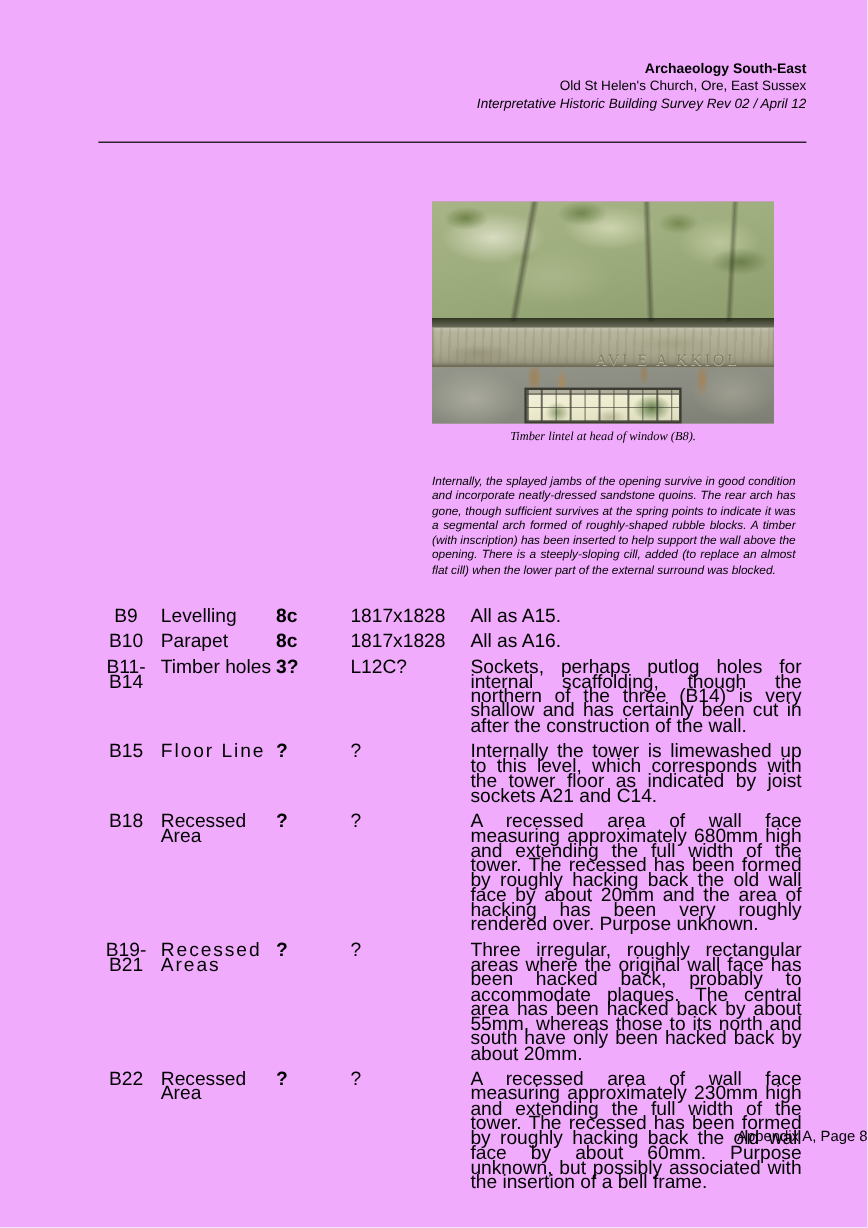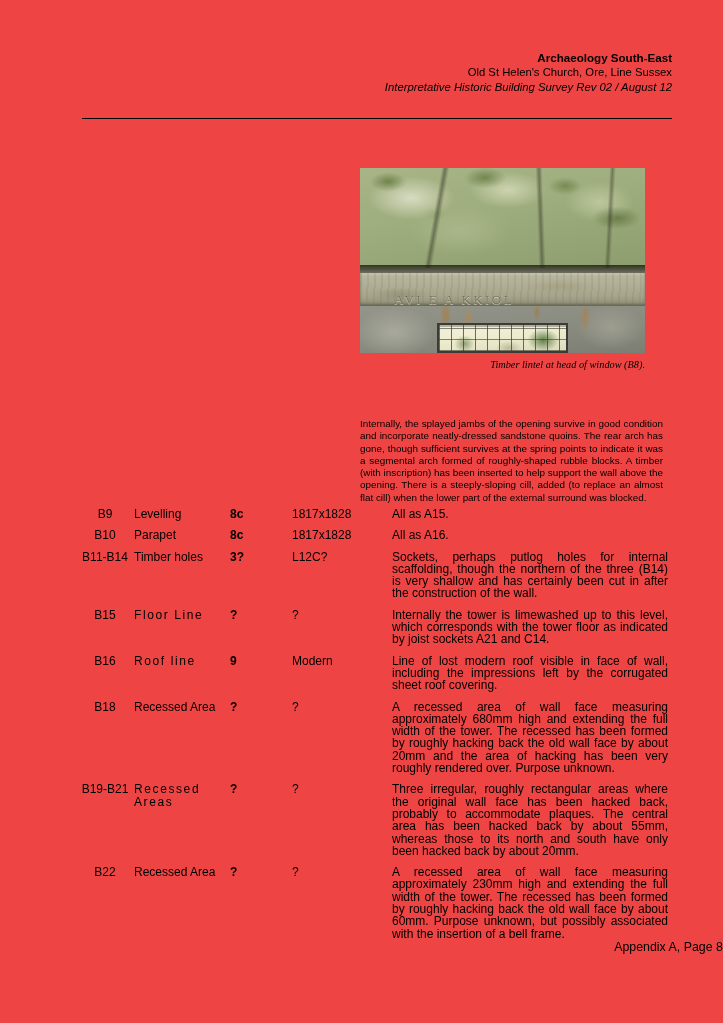--- a/index.html
+++ b/index.html
@@ -11,21 +11,21 @@
   body {
     font-family: "Liberation Sans", sans-serif;
     color: #000000;
     -webkit-font-smoothing: antialiased;
   }
   .page {
     position: relative;
     width: 723px;
     height: 1023px;
     margin: 0 auto;
-    background: #ef4444;
+    background: #f0abfc;
     overflow: hidden;
   }
 
   
   .header {
     position: absolute;
     left: 82px;
     top: 50px;
     width: 590px;
     text-align: right;
@@ -59,20 +59,21 @@
     top: 168px;
     width: 285px;
     height: 185px;
   }
   .photo {
     position: relative;
     width: 100%;
     height: 100%;
     overflow: hidden;
     background: #8d8f79;
+    text-align: right;
   }
   
   .ph-stonetop {
     position: absolute;
     left: 0; top: 0; right: 0; height: 54%;
     background:
       radial-gradient(ellipse 60px 30px at 18% 30%, #d8dcc2 0%, rgba(216,220,194,0) 72%),
       radial-gradient(ellipse 55px 26px at 52% 22%, #cdd4b0 0%, rgba(205,212,176,0) 70%),
       radial-gradient(ellipse 48px 28px at 84% 34%, #bcc79c 0%, rgba(188,199,156,0) 72%),
       radial-gradient(ellipse 70px 34px at 35% 62%, #a9b68a 0%, rgba(169,182,138,0) 74%),
@@ -172,46 +173,47 @@
     position: absolute; inset: 0;
     background:
       repeating-linear-gradient(90deg, rgba(62,62,52,0.75) 0 1.3px, rgba(62,62,52,0) 1.3px 12px),
       repeating-linear-gradient(0deg, rgba(62,62,52,0.62) 0 1.2px, rgba(62,62,52,0) 1.2px 11px);
   }
   .photo-caption {
     position: absolute;
     left: 360px;
     top: 359px;
     width: 285px;
-    text-align: right;
+    text-align: center;
     font-family: "Liberation Serif", serif;
     font-style: italic;
     font-size: 10.3px;
   }
 
   
   .intro {
     position: absolute;
     left: 360px;
-    top: 418px;
+    top: 396px;
     width: 303px;
     font-size: 9.9px;
     line-height: 12.3px;
     text-align: justify;
     text-justify: inter-word;
+    font-style: italic;
   }
 
   
   .tbl {
     position: absolute;
     left: 76px;
     top: 508px;
     width: 592px;
     border-collapse: collapse;
-    font-size: 12px;
+    font-size: 16px;
     line-height: 12.3px;
   }
   .tbl td {
     vertical-align: top;
     padding: 0 0 9px 0;
   }
   .c-code   { width: 58px;  text-align: center; }
   .c-elem   { width: 96px;  text-align: left; }
   .c-phase  { width: 62px;  text-align: left; font-weight: bold; }
   .c-date   { width: 82px;  text-align: left; }
@@ -229,22 +231,22 @@
     font-size: 12.4px;
   }
 </style>
 </head>
 <body>
 
 <div class="page">
 
   <div class="header">
     <div class="header-line org">Archaeology South-East</div>
-    <div class="header-line">Old St Helen's Church, Ore, Line Sussex</div>
-    <div class="header-line rev">Interpretative Historic Building Survey Rev 02 / August 12</div>
+    <div class="header-line">Old St Helen's Church, Ore, East Sussex</div>
+    <div class="header-line rev">Interpretative Historic Building Survey Rev 02 / April 12</div>
   </div>
 
   <div class="rule"></div>
 
   <div class="photo-wrap">
     <div class="photo">
       <div class="ph-stonetop"></div>
       <div class="ph-moss"></div>
       <div class="ph-gap"></div>
       <div class="ph-lintel">
@@ -292,28 +294,20 @@
 
       <tr>
         <td class="c-code">B15</td>
         <td class="c-elem wsp">Floor Line</td>
         <td class="c-phase">?</td>
         <td class="c-date">?</td>
         <td class="c-spacer"></td>
         <td class="c-desc">Internally the tower is limewashed up to this level, which corresponds with the tower floor as indicated by joist sockets A21 and C14.</td>
       </tr>
 
-      <tr>
-        <td class="c-code">B16</td>
-        <td class="c-elem wsp">Roof line</td>
-        <td class="c-phase">9</td>
-        <td class="c-date">Modern</td>
-        <td class="c-spacer"></td>
-        <td class="c-desc">Line of lost modern roof visible in face of wall, including the impressions left by the corrugated sheet roof covering.</td>
-      </tr>
 
 
       <tr>
         <td class="c-code">B18</td>
         <td class="c-elem">Recessed Area</td>
         <td class="c-phase">?</td>
         <td class="c-date">?</td>
         <td class="c-spacer"></td>
         <td class="c-desc">A recessed area of wall face measuring approximately 680mm high and extending the full width of the tower.  The recessed has been formed by roughly hacking back the old wall face by about 20mm and the area of hacking has been very roughly rendered over.  Purpose unknown.</td>
       </tr>

